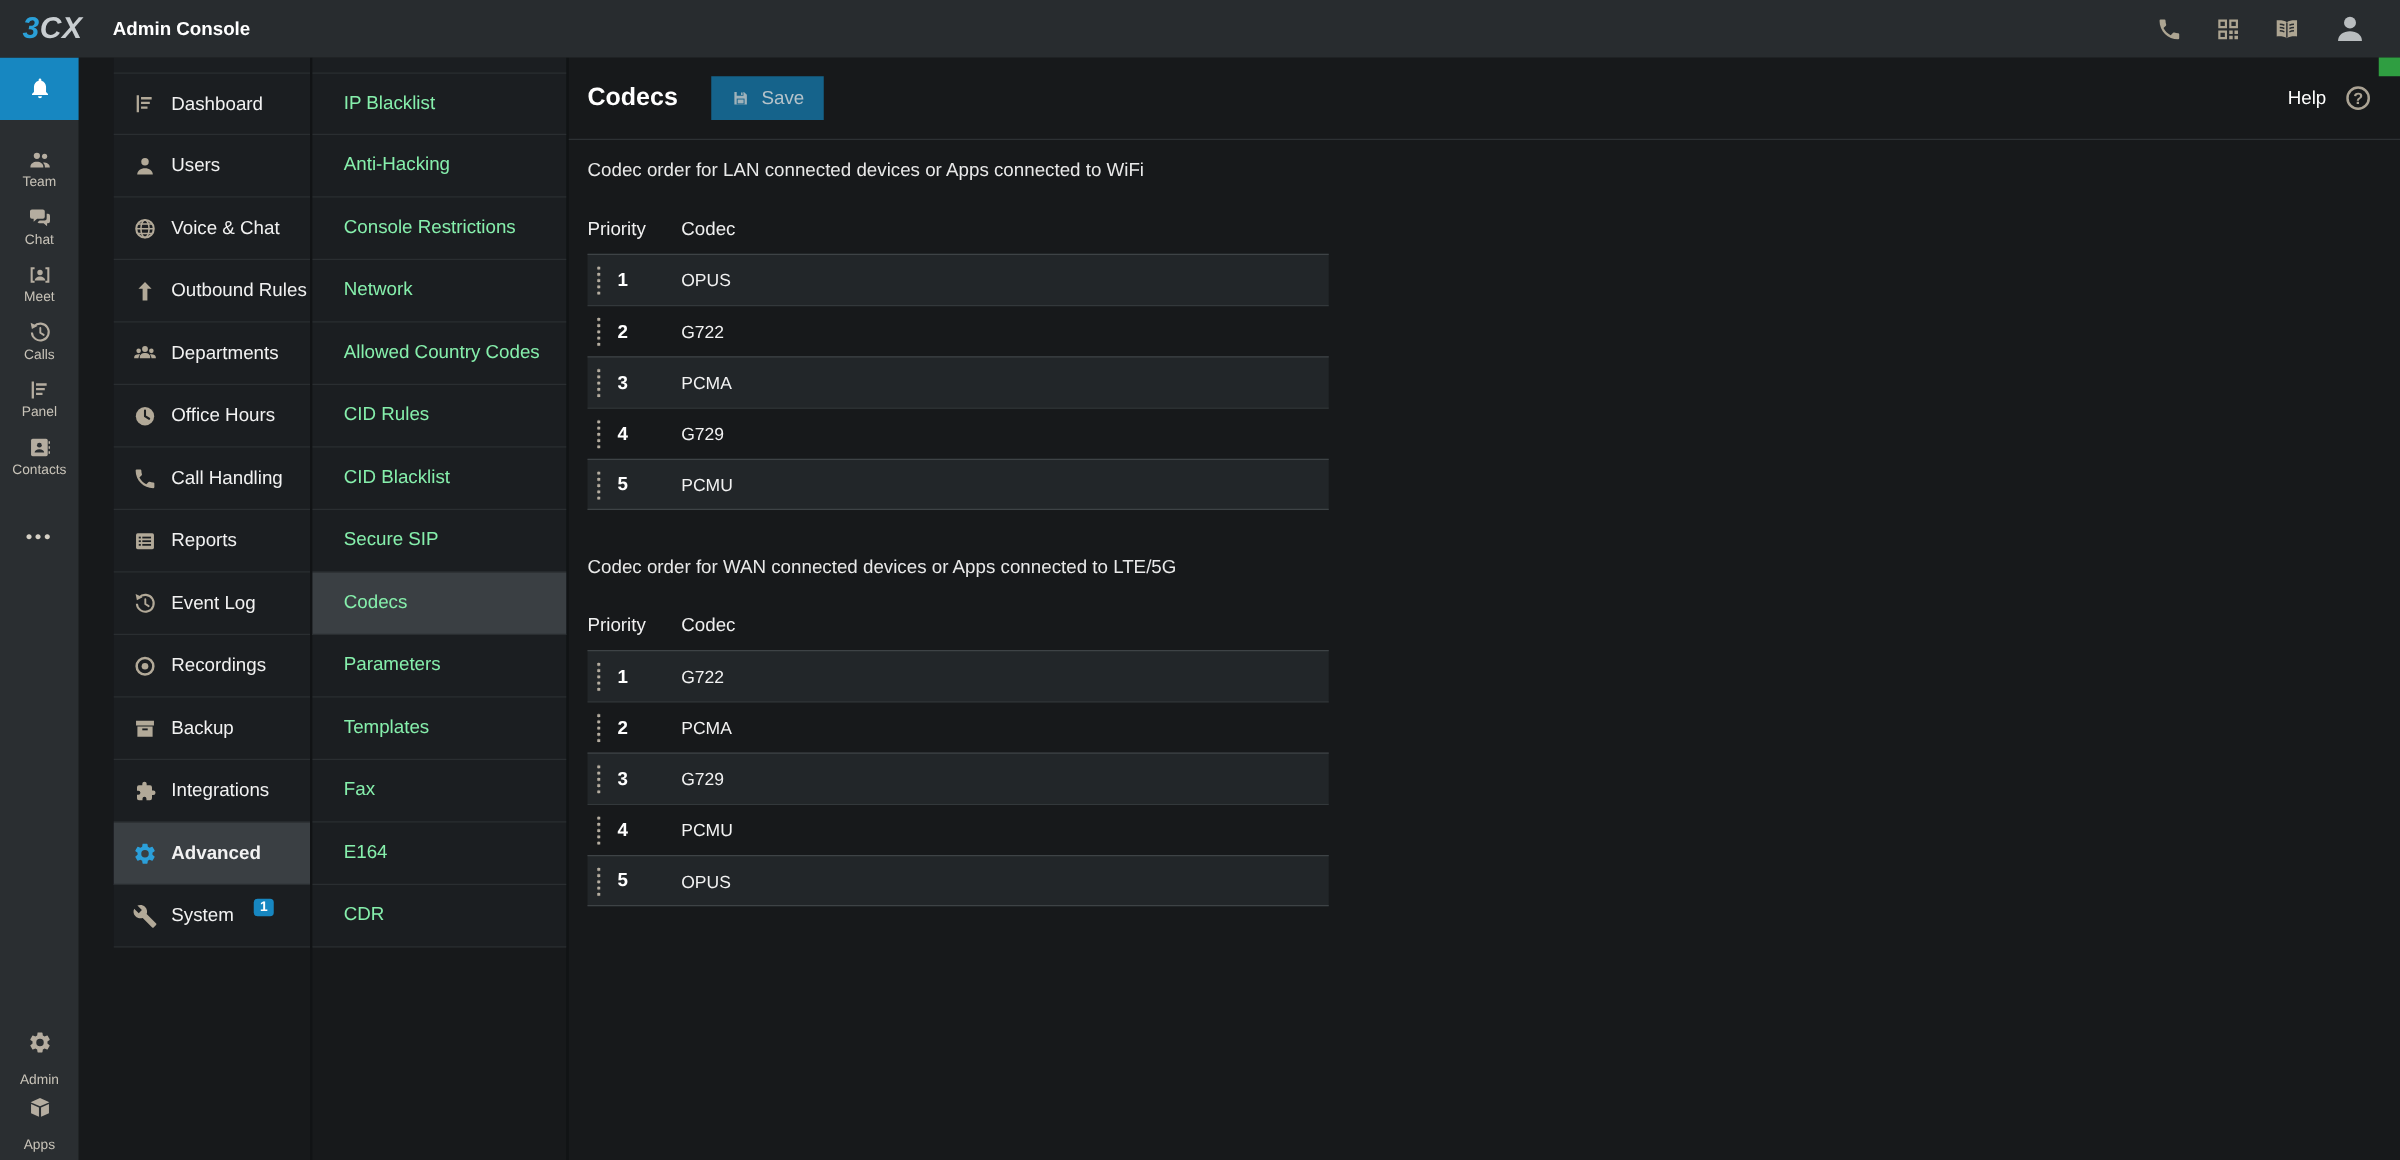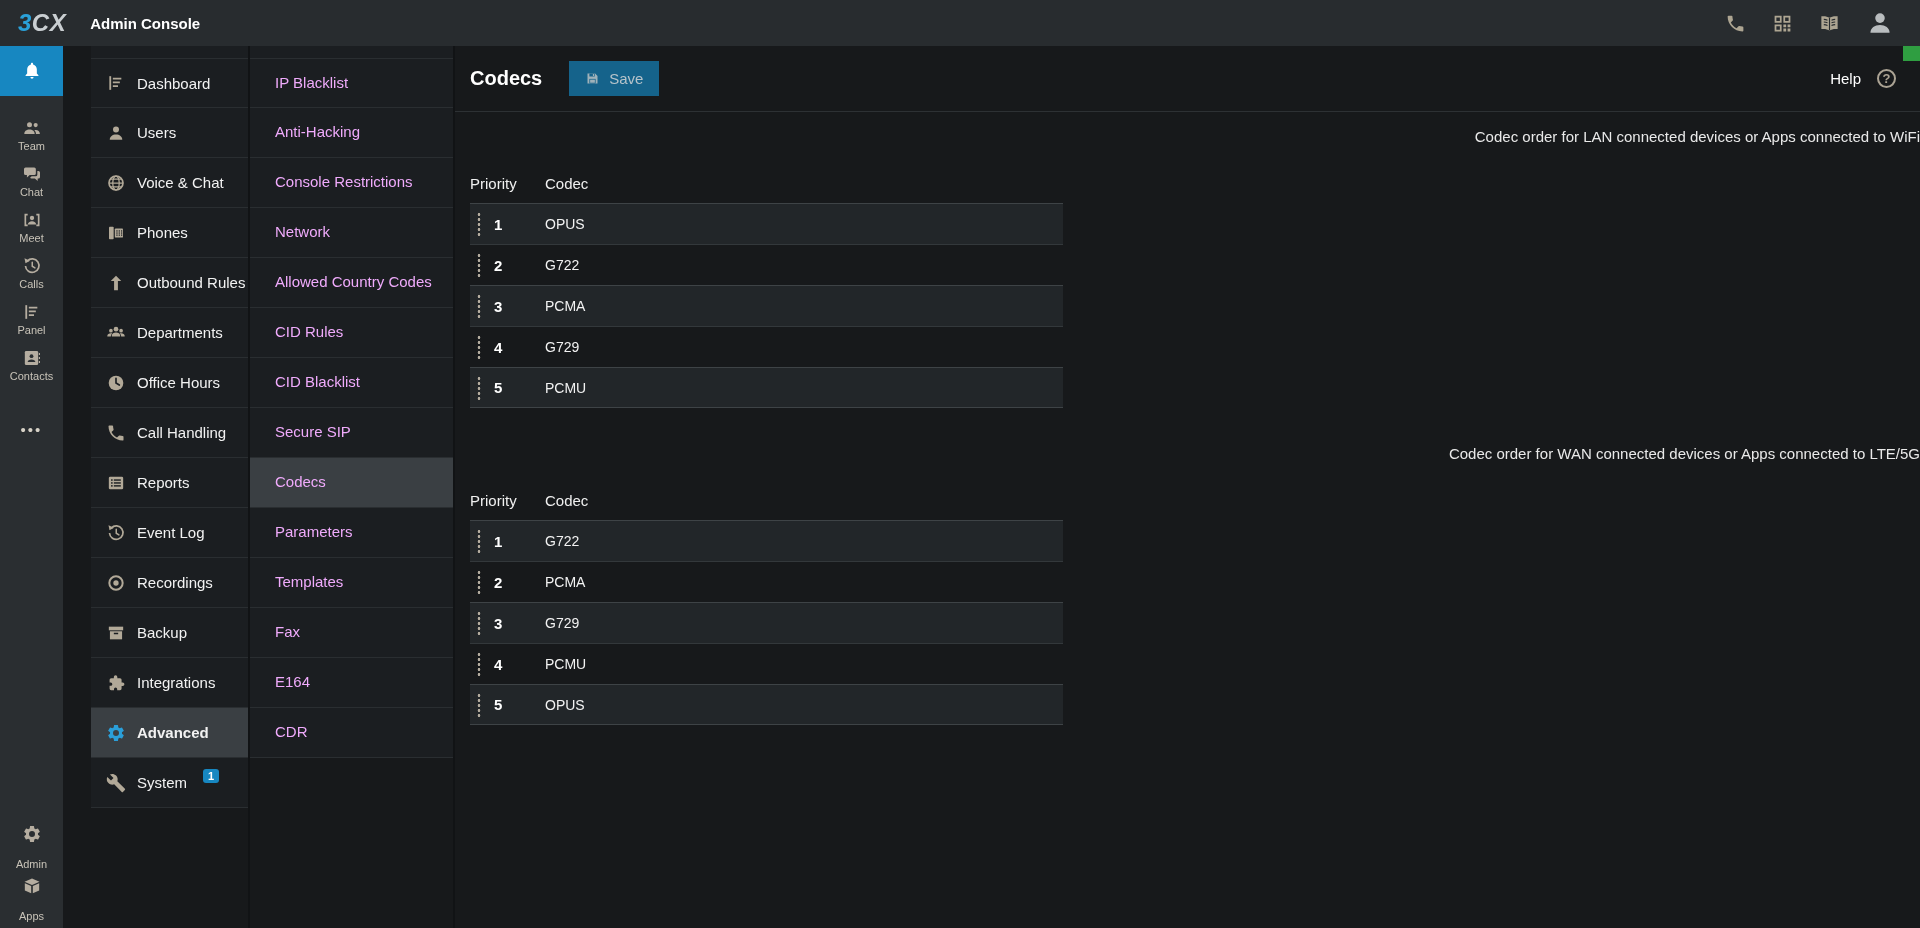--- a/index.html
+++ b/index.html
@@ -41,42 +41,42 @@
   .nav-item .ico { width:20px; height:20px; color:#b2a998; flex-shrink:0; }
   .nav-item .ico svg { width:100%; height:100%; }
   .nav-item.active { background:#3a3f43; font-weight:bold; }
   .nav-item.active .ico { color:#2b9fd9; }
   .nav-badge { display:inline-block; background:#1787c1; color:#fff; font-size:11px; font-weight:bold;
                border-radius:3px; padding:1px 5px; margin-left:5px; transform:translateY(-7px); }
 
   .subcol { width:205px; flex-shrink:0; background:#17191b; border-right:2px solid #111315; }
   .subnav-panel { background:#1b1e21; padding-top:12px; }
   .subnav-item { min-height:50px; display:flex; align-items:center; padding:4px 14px 4px 25px;
-                 border-bottom:1px solid #2a2e31; cursor:pointer; font-size:15px; color:#f0abfc;
+                 border-bottom:1px solid #2a2e31; cursor:pointer; font-size:15px; color:#86efac;
                  line-height:1.25; }
   .subnav-item:first-child { border-top:1px solid #2a2e31; }
   .subnav-item.active { background:#3a3f43; }
 
   
   .main { flex:1; display:flex; flex-direction:column; }
   .main-header { height:66px; display:flex; align-items:center; padding:0 24px 0 15px;
                  border-bottom:1px solid #2d3134; }
   .page-title { font-size:20px; font-weight:bold; color:#ffffff; }
   .save-btn { margin-left:27px; background:#15638b; border:none; color:#b6c3ca; font-size:15px;
               font-family:"Liberation Sans", sans-serif; display:flex; align-items:center; gap:9px;
               padding:9px 16px; cursor:pointer; }
   .save-btn .ico { width:15px; height:15px; color:#9fb2ba; }
   .save-btn .ico svg { width:100%; height:100%; }
   .spacer { flex:1; }
   .help { display:flex; align-items:center; gap:16px; cursor:pointer; font-size:15px; color:#ffffff; }
   .help-q { width:19px; height:19px; border:2px solid #aba394; border-radius:50%; color:#aba394;
             font-weight:bold; font-size:13px; display:flex; align-items:center; justify-content:center; }
 
   .main-body { padding:16px 0 0 15px; }
-  .section-label { font-size:15px; color:#e9e9e9; margin-bottom:30px;text-align:right; }
+  .section-label { font-size:15px; color:#e9e9e9; margin-bottom:30px; }
   .thead { display:flex; font-weight:normal; font-size:15px; margin-bottom:11px; }
   .thead .h-priority { width:75px; }
   .ctable { width:593px; }
   .trow { height:41px; display:flex; align-items:center; border-top:1px solid #33383b; }
   .trow:last-child { border-bottom:1px solid #33383b; }
   .trow.alt { background:#222629; border-color:#3e4346; }
   .drag-handle { width:4px; height:24px; margin:0 13px 0 7px; cursor:grab;
                  background-image:radial-gradient(circle, #b5ada0 1.1px, transparent 1.6px);
                  background-size:4px 5px; background-repeat:repeat-y; }
   .t-priority { width:51px; font-weight:bold; font-size:15px; color:#ffffff; }
@@ -201,38 +201,20 @@
         <div class="nav-item">
           <span class="ico"><svg viewBox="0 0 24 24" fill="none" stroke="currentColor">
               <circle cx="12" cy="12" r="8.4" stroke-width="2"></circle>
               <ellipse cx="12" cy="12" rx="3.9" ry="8.4" stroke-width="1.5"></ellipse>
               <path d="M3.6 12h16.8M4.9 7.4h14.2M4.9 16.6h14.2" stroke-width="1.5"></path>
             </svg></span>
           <span>Voice &amp; Chat</span>
         </div>
         <div class="nav-item">
           <span class="ico"><svg viewBox="0 0 24 24" fill="currentColor">
-              <rect x="3.6" y="4.4" width="5.6" height="15.2" rx="1"></rect>
-              <rect x="10.6" y="6.6" width="9.8" height="10.8" rx="1"></rect>
-              <g fill="#1b1e21">
-                <rect x="12.4" y="8.8" width="1.5" height="1.5"></rect>
-                <rect x="15.2" y="8.8" width="1.5" height="1.5"></rect>
-                <rect x="18" y="8.8" width="1.5" height="1.5"></rect>
-                <rect x="12.4" y="11.3" width="1.5" height="1.5"></rect>
-                <rect x="15.2" y="11.3" width="1.5" height="1.5"></rect>
-                <rect x="18" y="11.3" width="1.5" height="1.5"></rect>
-                <rect x="12.4" y="13.8" width="1.5" height="1.5"></rect>
-                <rect x="15.2" y="13.8" width="1.5" height="1.5"></rect>
-                <rect x="18" y="13.8" width="1.5" height="1.5"></rect>
-              </g>
-            </svg></span>
-          <span>Phones</span>
-        </div>
-        <div class="nav-item">
-          <span class="ico"><svg viewBox="0 0 24 24" fill="currentColor">
               <path d="M12 3.2l6.3 6.3h-4v11.3H9.7V9.5h-4z"></path>
             </svg></span>
           <span>Outbound Rules</span>
         </div>
         <div class="nav-item">
           <span class="ico"><svg viewBox="0 0 24 24" fill="currentColor">
               <circle cx="12" cy="7.4" r="2.8"></circle>
               <circle cx="5.9" cy="9.2" r="2.2"></circle>
               <circle cx="18.1" cy="9.2" r="2.2"></circle>
               <path d="M12 11.3c2.8 0 5 1.5 5 3.8v1.1H7v-1.1c0-2.3 2.2-3.8 5-3.8z"></path>

